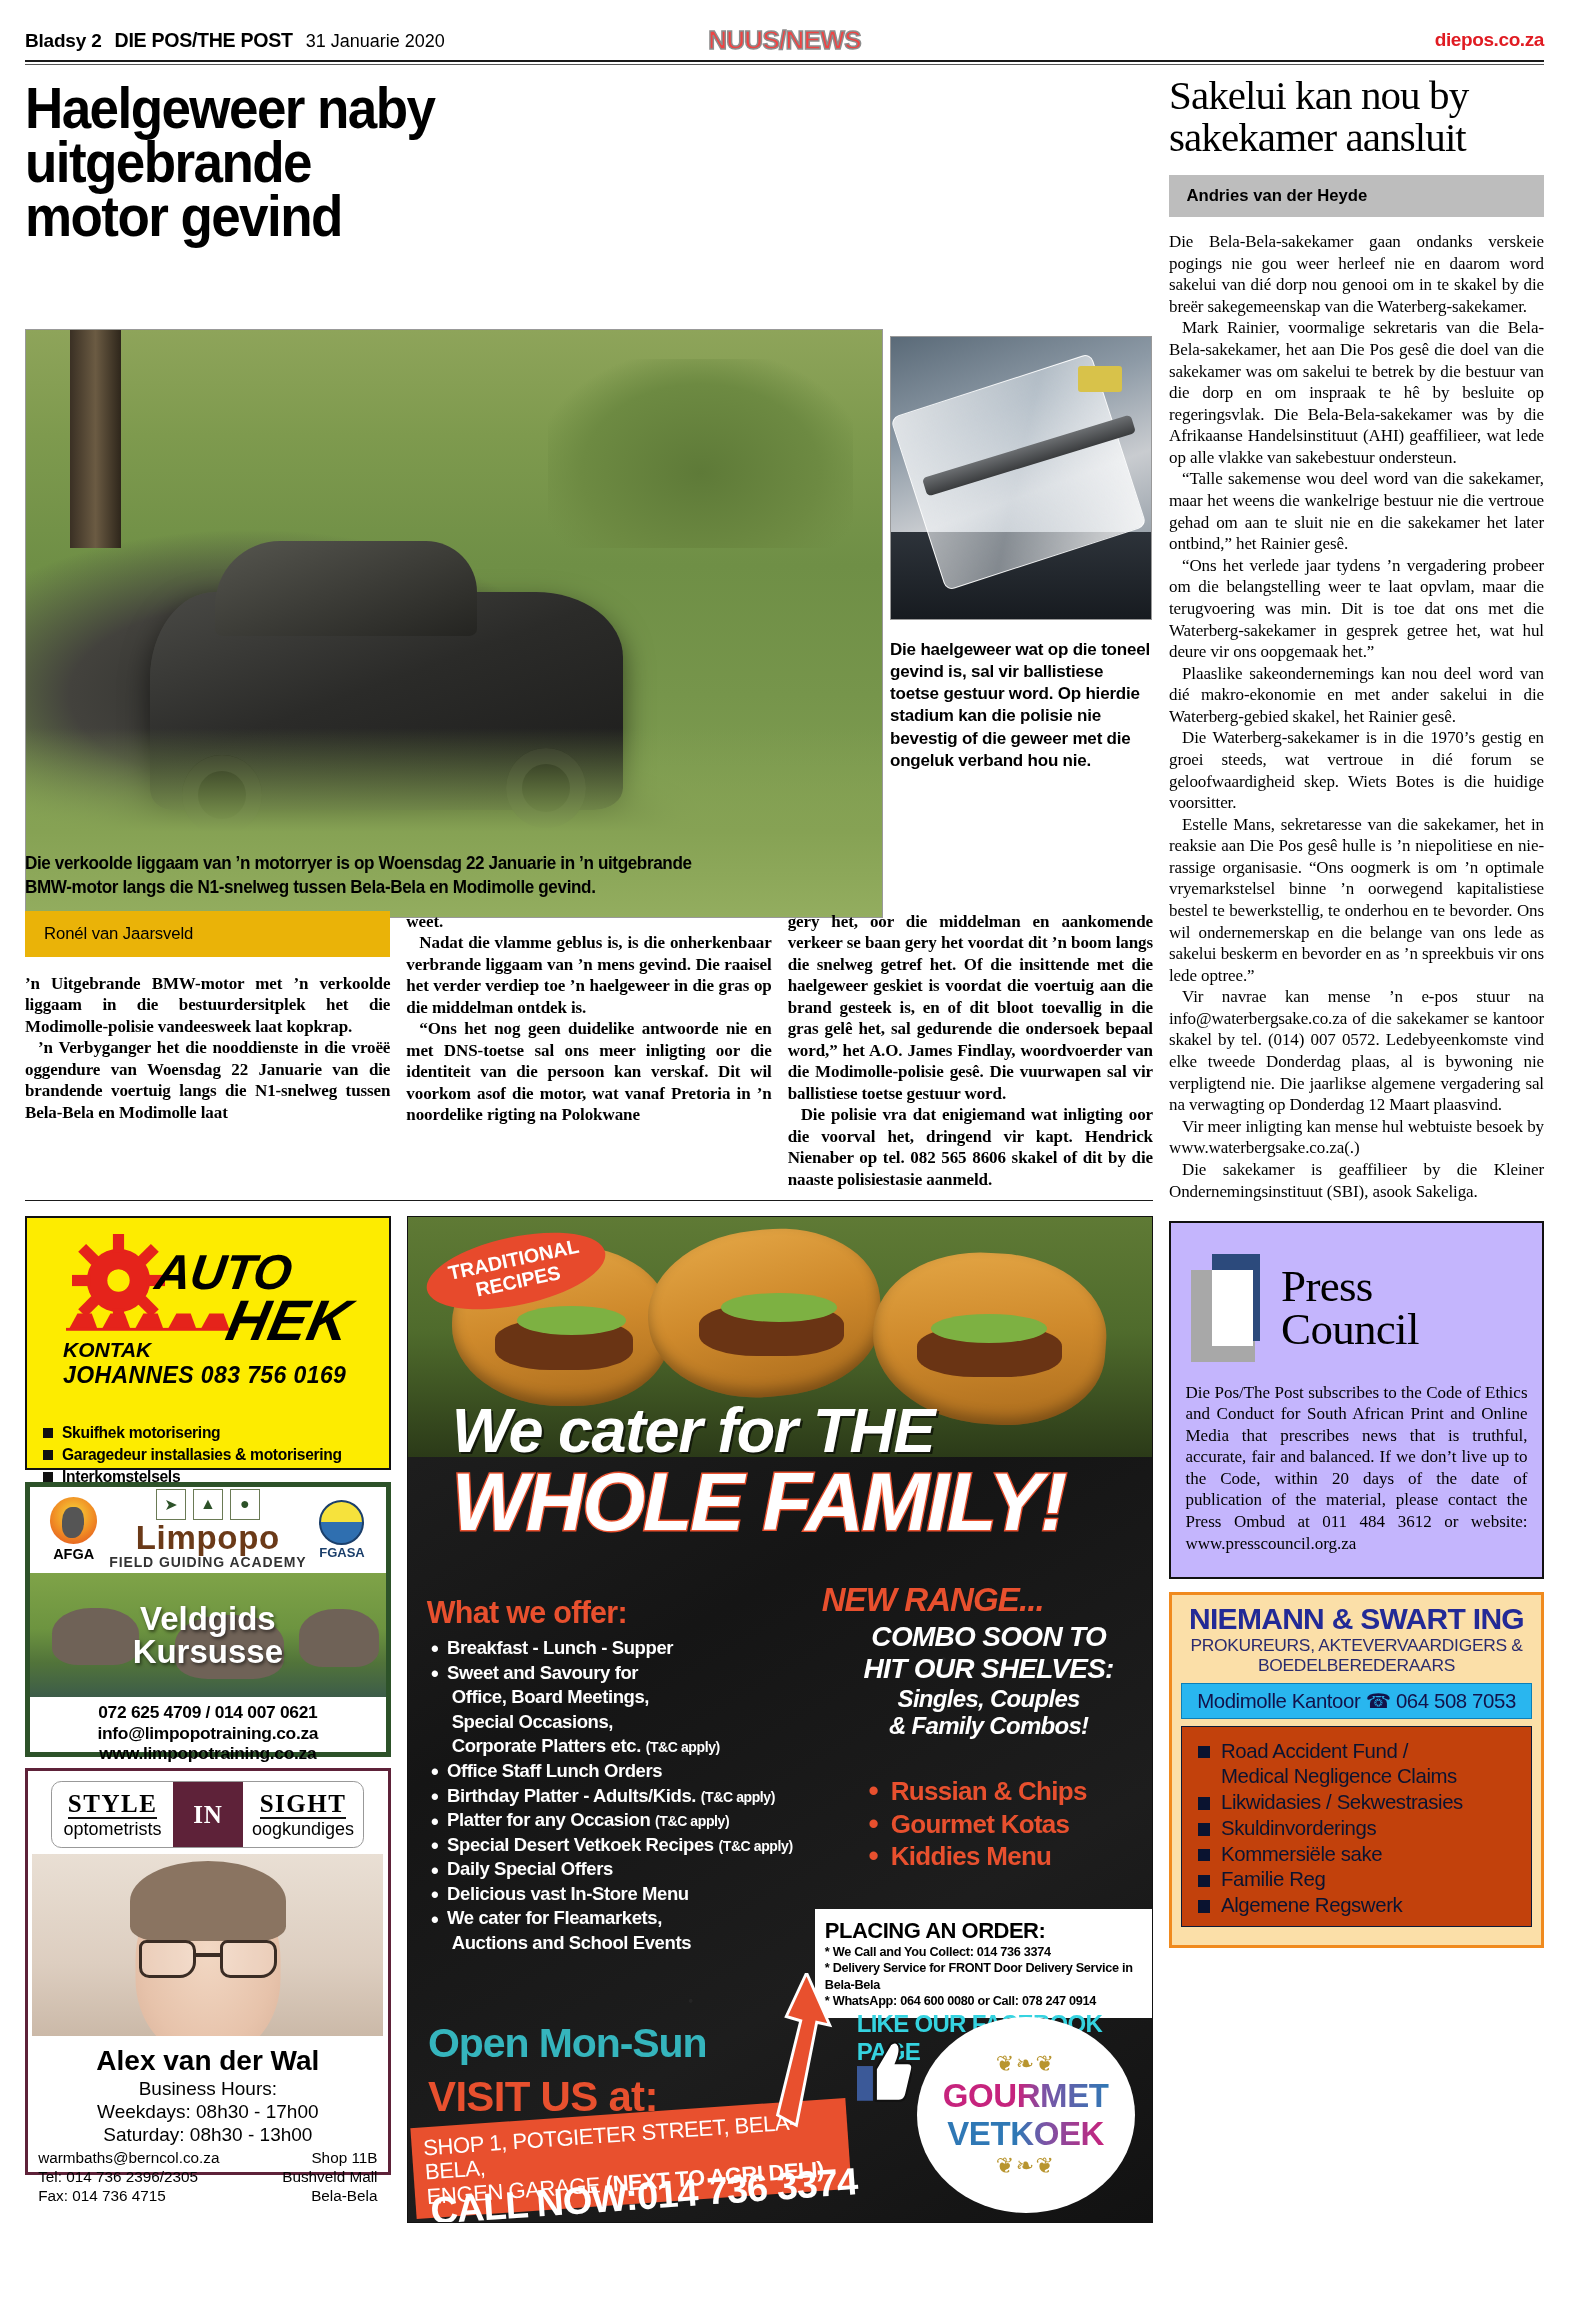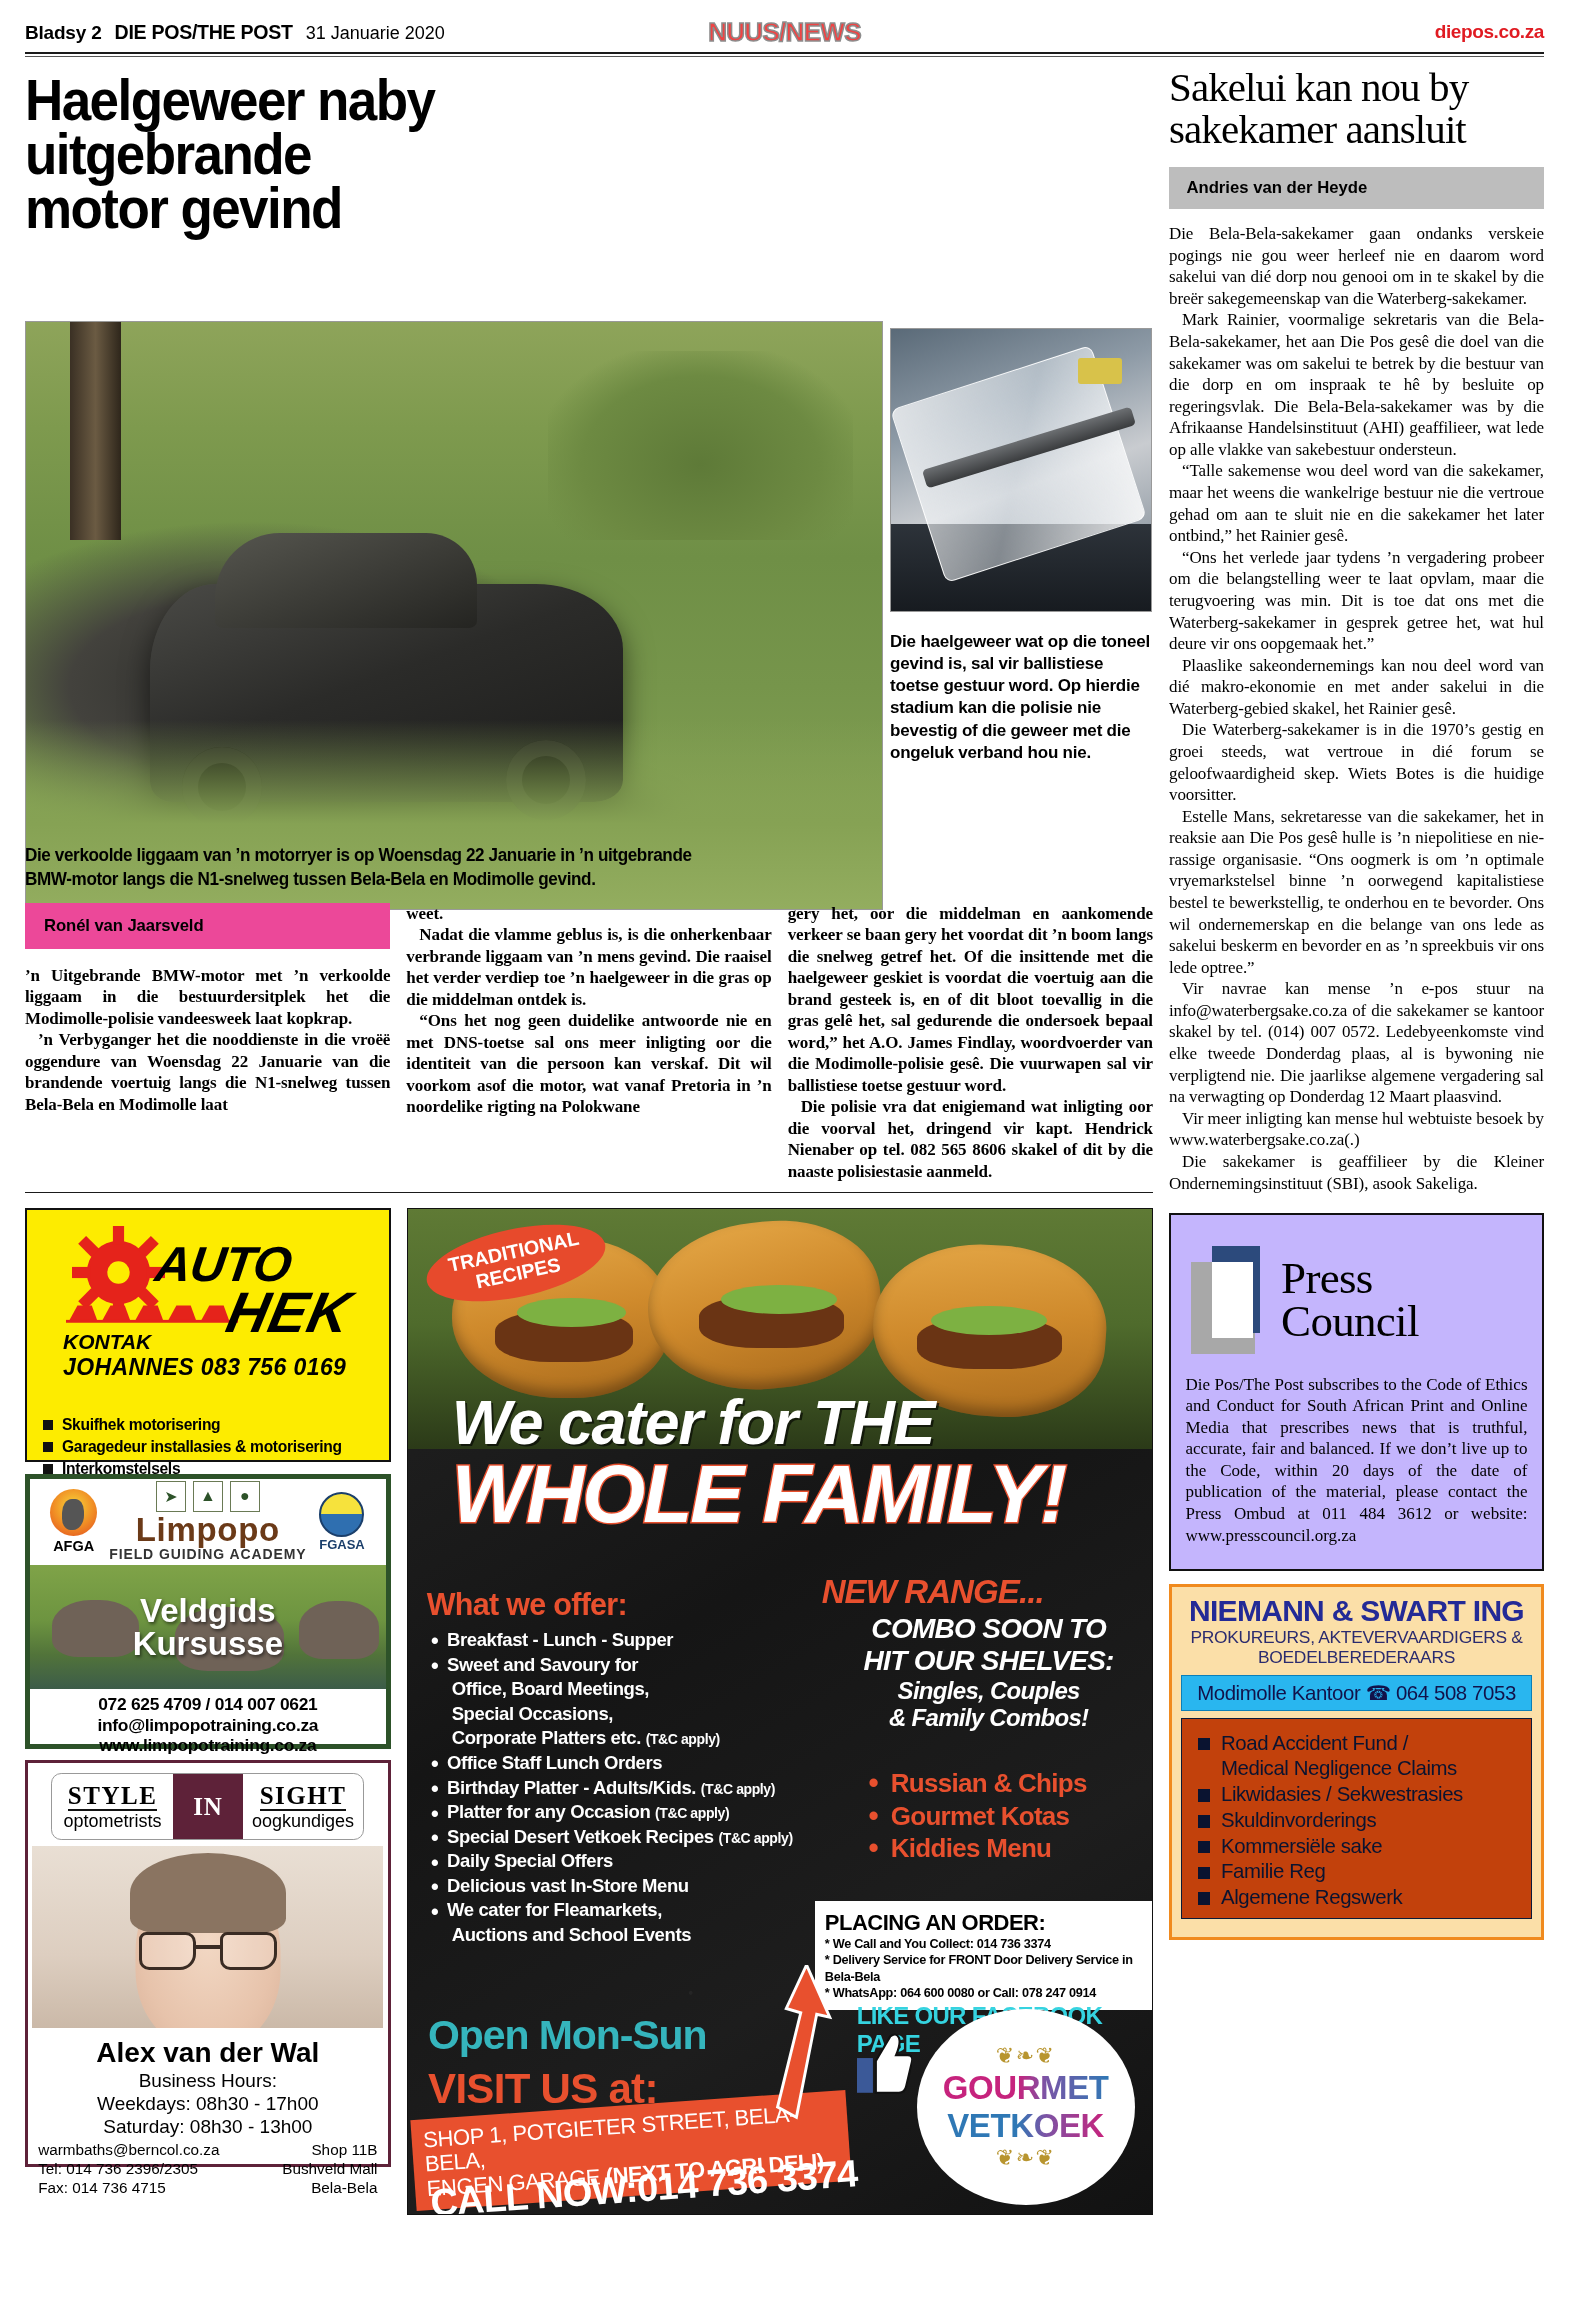--- a/index.html
+++ b/index.html
@@ -4,21 +4,21 @@
 <style>
   * { box-sizing: border-box; margin:0; padding:0; }
   html,body { background:#ffffff; }
   body {
     width:1569px; height:2319px;
     font-family:"Liberation Serif", serif;
     color:#000;
     position:relative;
     overflow:hidden;
   }
-  .page { position:absolute; inset:0; padding:0 25px; }
+  .page { position:absolute; inset:0; padding:8px 25px; }
 
   
   .masthead{
     position:relative;
     height:48px;
     display:flex; align-items:center;
     padding-top:16px;
   }
   .mh-left{ display:flex; align-items:baseline; gap:13px; }
   .mh-page{ font-family:"Liberation Sans",sans-serif; font-weight:bold; font-size:19px; letter-spacing:-0.2px;}
@@ -115,22 +115,22 @@
     letter-spacing:-0.4px;
     transform:scaleX(.95); transform-origin:left;
     width:749px;
   }
   .blurb-wrap{ display:flex; gap:19px; align-items:flex-start; margin-top:4.4px;}
 
   
   .cols3{ display:flex; gap:16px; margin-top:11.6px; position:relative;}
   .bcol{ width:366px; position:relative;}
   .byline{
-    background:#ec4899; padding:13px 0 13px 19px; margin-bottom:16px;
-    font-family:"Liberation Sans",sans-serif; font-weight:bold; font-size:16.7px;
+    background:#eab308; padding:13px 0 13px 19px; margin-bottom:16px;
+    font-family:"Liberation Sans",sans-serif; font-weight:normal; font-size:16.7px;
     letter-spacing:-0.1px;
   }
   .body-text{
     font-family:"Liberation Serif", serif;
     font-size:17px; line-height:1.265; text-align:justify;
     letter-spacing:-0.1px;
   }
   .body-text p{ text-indent:13px;font-weight:bold; }
   .body-text p.noind{ text-indent:0; }
   .sep-rule{ border-top:1.5px solid #1a1a1a; margin:10.2px 0 0 0;}

